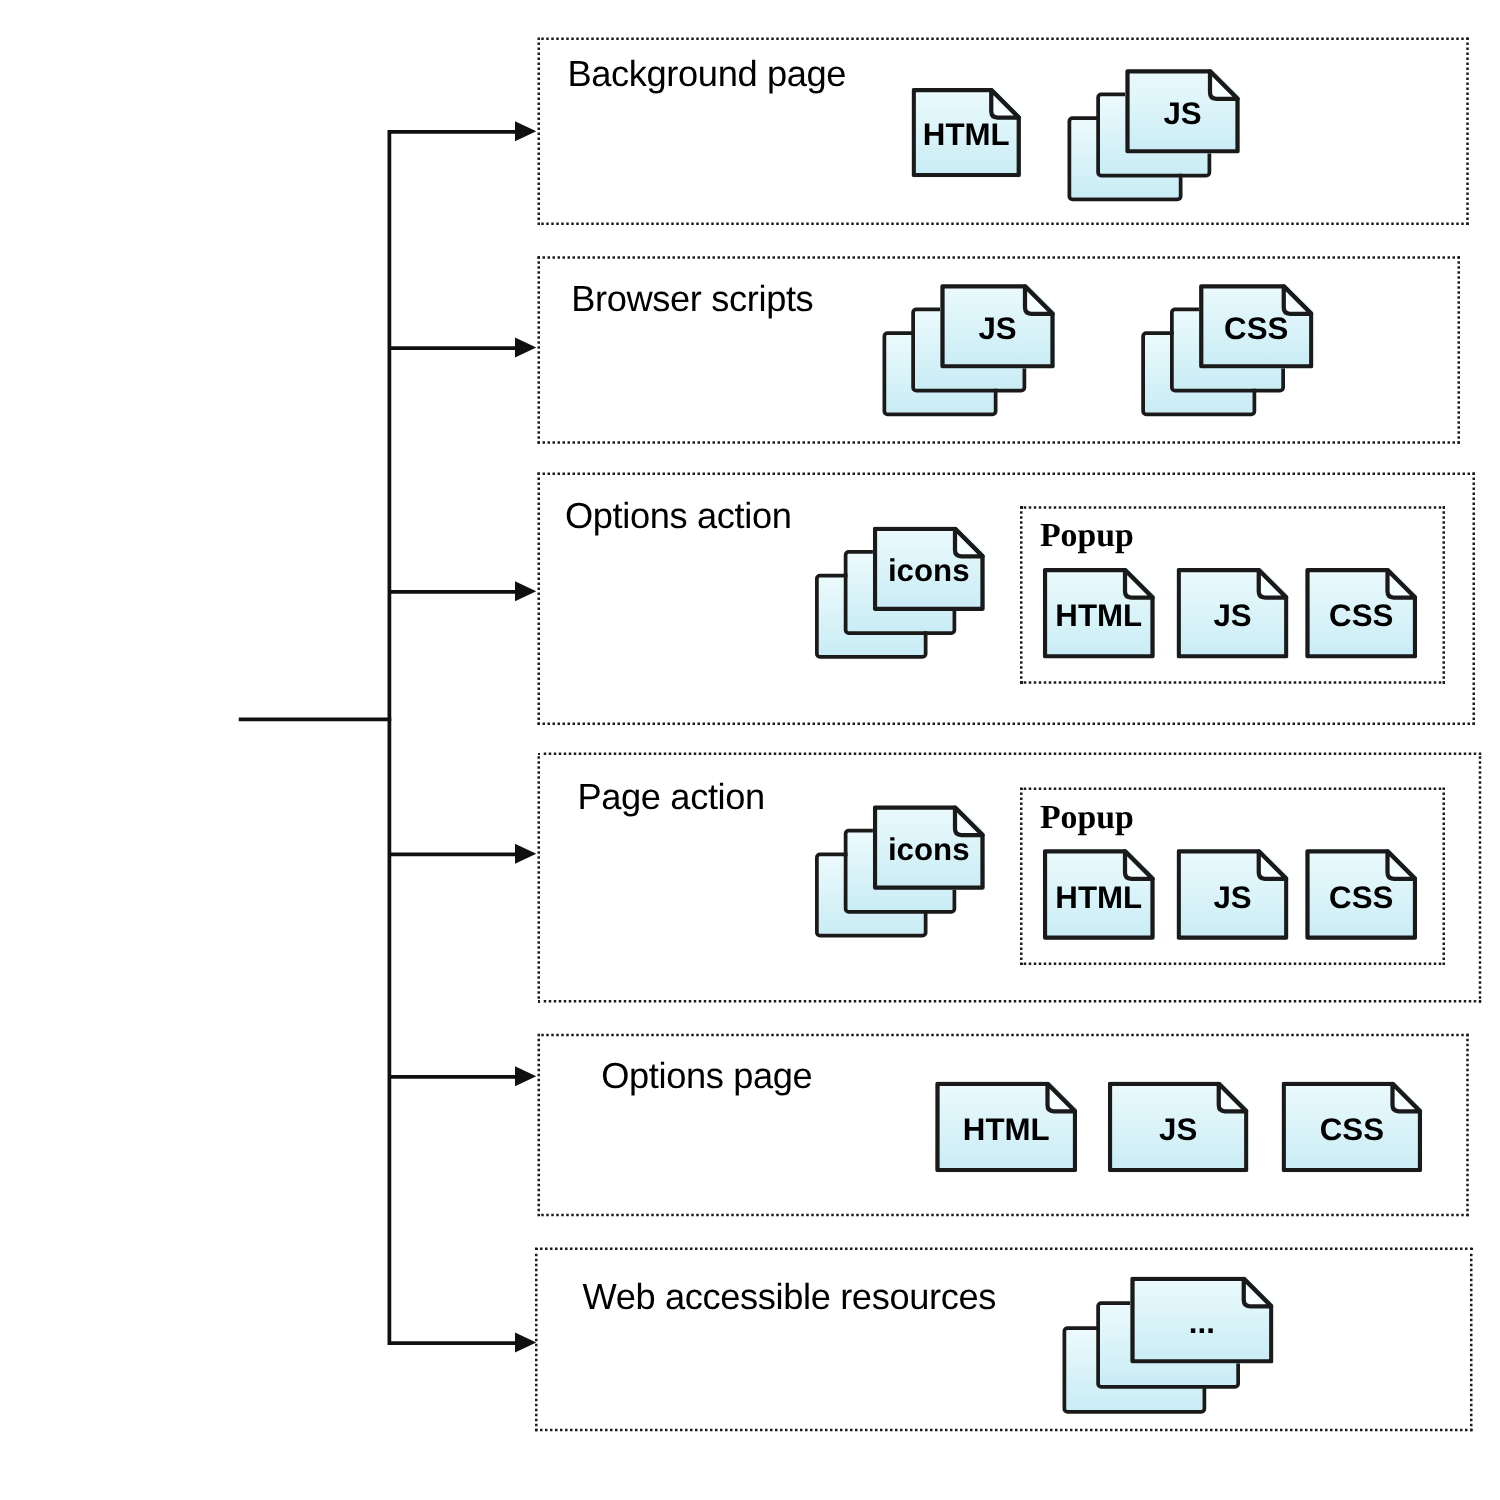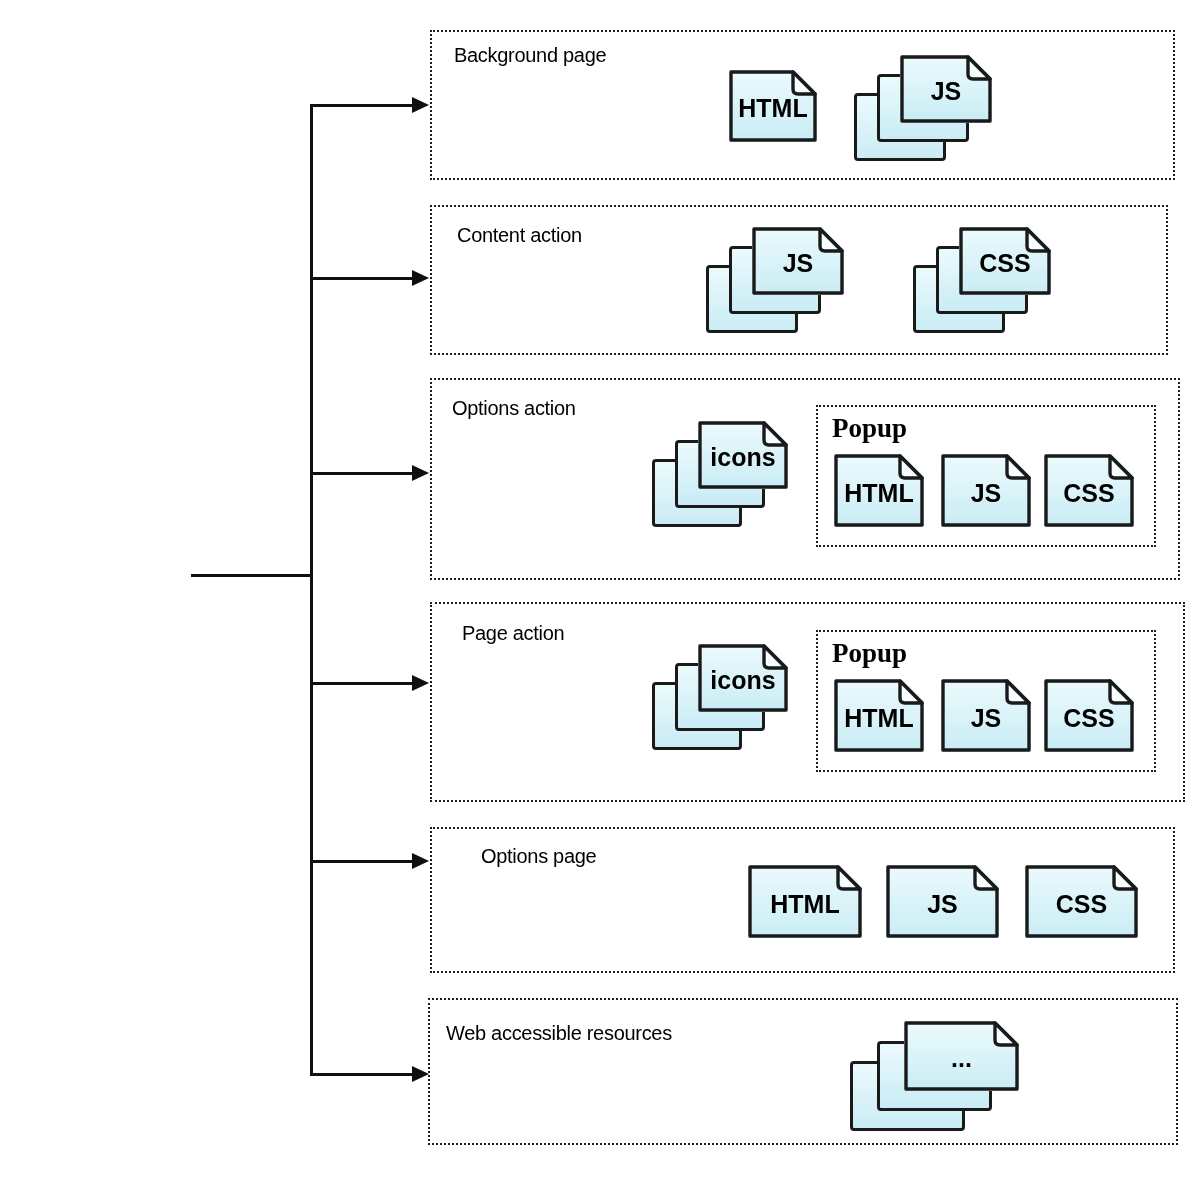--- a/index.html
+++ b/index.html
@@ -11,21 +11,21 @@
   .hline,.vline{position:absolute;background:#101010;}
   .hline{height:3px;}
   .vline{width:3px;}
   .arrow-head{
     position:absolute;width:0;height:0;
     border-top:8px solid transparent;border-bottom:8px solid transparent;
     border-left:17px solid #101010;
   }
   
   .sbox{position:absolute;border:2.5px dotted #1c1c1c;box-sizing:border-box;}
-  .sec-label{position:absolute;font-size:20px;letter-spacing:-0.3px;white-space:nowrap;}
+  .sec-label{position:absolute;font-size:29px;letter-spacing:-0.3px;white-space:nowrap;}
   
   .popup-box{position:absolute;border:2.5px dotted #1c1c1c;box-sizing:border-box;}
   .popup-label{position:absolute;left:14px;top:6px;font-family:"Liberation Serif", serif;
     font-weight:bold;font-size:27px;}
   
   .file{
     position:absolute;background:linear-gradient(180deg,#ecfafd 0%,#dcf4f9 45%,#c9ecf5 100%);
   }
   .file-outline{position:absolute;left:0;top:0;pointer-events:none;}
   .file-label{
@@ -84,21 +84,21 @@
           <svg class="file-outline" width="92" height="68">
             <path d="M 2 2 H 68 L 90 24 V 66 H 2 Z" fill="none" stroke="#1a1a1a" stroke-width="3.4" stroke-linejoin="round"></path>
             <path d="M 68 2 L 90 24 L 73 24 Q 68 24 68 19 Z" fill="#f6feff" stroke="#1a1a1a" stroke-width="3.4" stroke-linejoin="round"></path>
           </svg>
         <span class="file-label">JS</span>
       </div>
     </div>
   </div>
 
   <div class="sbox" style="left:430px;top:205px;width:738px;height:150px;">
-    <span class="sec-label" style="left:25px;top:17px;">Content action</span>
+    <span class="sec-label" style="left:25px;top:17px;">Browser scripts</span>
     <div class="stack" style="left:274px;top:20px;width:138px;height:106px;">
       <div class="sheet" style="left:0;top:38px;width:92px;height:68px;"></div>
       <div class="sheet" style="left:23px;top:19px;width:92px;height:68px;"></div>
       <div class="file" style="left: 46px; top: 0px; width: 92px; height: 68px; clip-path: polygon(0px 0px, 70px 0px, 100% 22px, 100% 100%, 0px 100%);">
           <svg class="file-outline" width="92" height="68">
             <path d="M 2 2 H 68 L 90 24 V 66 H 2 Z" fill="none" stroke="#1a1a1a" stroke-width="3.4" stroke-linejoin="round"></path>
             <path d="M 68 2 L 90 24 L 73 24 Q 68 24 68 19 Z" fill="#f6feff" stroke="#1a1a1a" stroke-width="3.4" stroke-linejoin="round"></path>
           </svg>
         <span class="file-label">JS</span>
       </div>
@@ -213,21 +213,21 @@
     <div class="file" style="left: 593px; top: 36px; width: 113px; height: 73px; clip-path: polygon(0px 0px, 91px 0px, 100% 22px, 100% 100%, 0px 100%);">
         <svg class="file-outline" width="113" height="73">
           <path d="M 2 2 H 89 L 111 24 V 71 H 2 Z" fill="none" stroke="#1a1a1a" stroke-width="3.4" stroke-linejoin="round"></path>
           <path d="M 89 2 L 111 24 L 94 24 Q 89 24 89 19 Z" fill="#f6feff" stroke="#1a1a1a" stroke-width="3.4" stroke-linejoin="round"></path>
         </svg>
       <span class="file-label">CSS</span>
     </div>
   </div>
 
   <div class="sbox" style="left:428px;top:998px;width:750px;height:147px;">
-    <span class="sec-label" style="left:16px;top:22px;">Web accessible resources</span>
+    <span class="sec-label" style="left:36px;top:22px;">Web accessible resources</span>
     <div class="stack" style="left:420px;top:21px;width:169px;height:110px;">
       <div class="sheet" style="left:0;top:40px;width:115px;height:70px;"></div>
       <div class="sheet" style="left:27px;top:20px;width:115px;height:70px;"></div>
       <div class="file" style="left: 54px; top: 0px; width: 115px; height: 70px; clip-path: polygon(0px 0px, 93px 0px, 100% 22px, 100% 100%, 0px 100%);">
           <svg class="file-outline" width="115" height="70">
             <path d="M 2 2 H 91 L 113 24 V 68 H 2 Z" fill="none" stroke="#1a1a1a" stroke-width="3.4" stroke-linejoin="round"></path>
             <path d="M 91 2 L 113 24 L 96 24 Q 91 24 91 19 Z" fill="#f6feff" stroke="#1a1a1a" stroke-width="3.4" stroke-linejoin="round"></path>
           </svg>
         <span class="file-label">...</span>
       </div>

